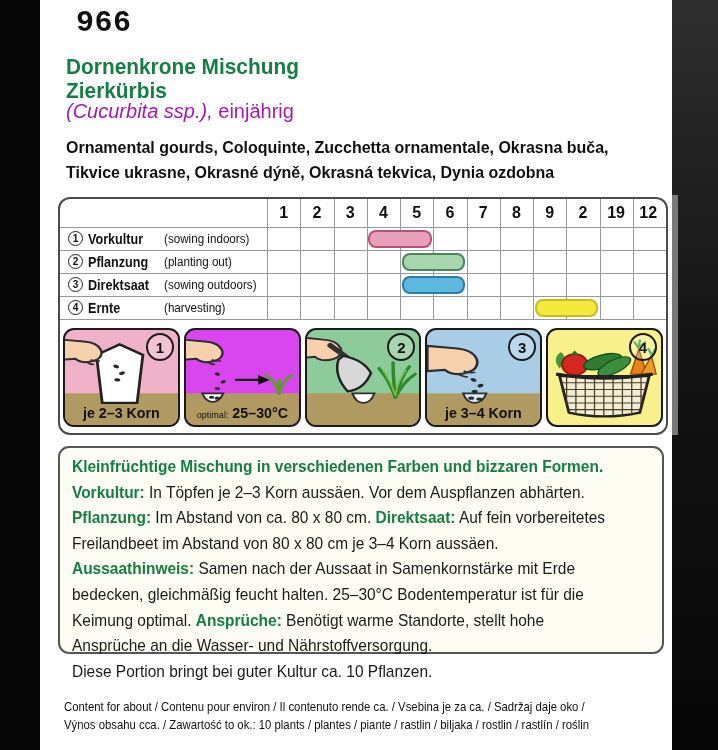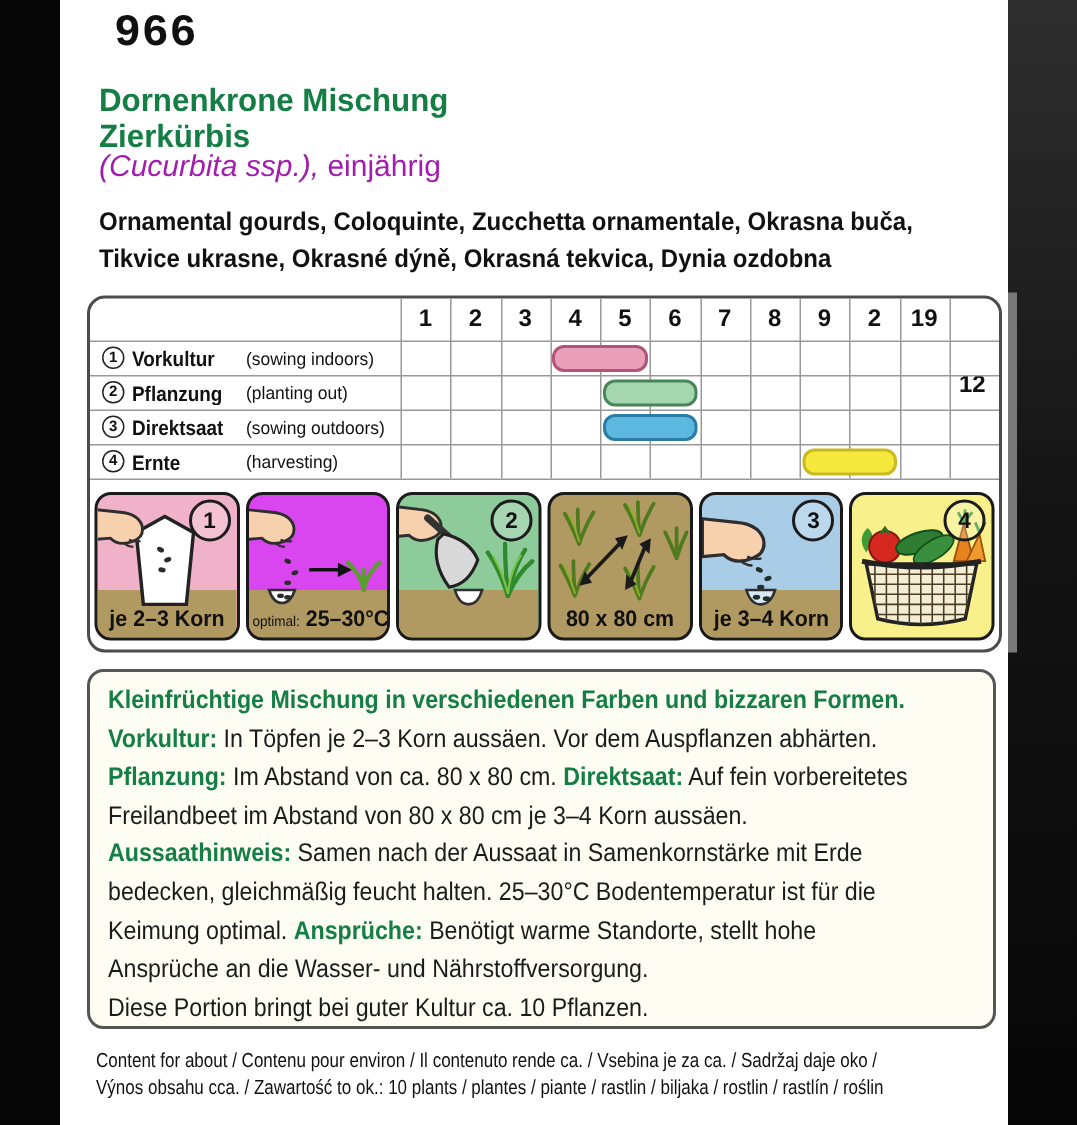--- a/index.html
+++ b/index.html
@@ -36,21 +36,21 @@
   .tiles{position:absolute;left:3px;top:129px;width:600px;height:99px;display:flex;gap:4px;}
   .tile{position:relative;flex:1;border:2.2px solid #1a1a1a;border-radius:11px;overflow:hidden;}
   .tile svg{position:absolute;left:0;top:0;width:100%;height:100%;}
   .badge{position:absolute;top:3px;right:4px;width:24px;height:24px;border:2px solid #1c1c1c;
          border-radius:50%;display:flex;align-items:center;justify-content:center;
          font-weight:bold;font-size:15px;background:rgba(255,255,255,.22);}
   .tlabel{position:absolute;left:0;right:0;bottom:4px;text-align:center;font-weight:bold;
           font-size:15px;white-space:nowrap;transform:scaleX(.95);transform-origin:center bottom;}
   .opt{font-weight:400;font-size:9.5px;}
   
-  .descbox{position:absolute;left:58px;top:446px;width:606px;height:240px;border:2px solid #555;
+  .descbox{position:absolute;left:58px;top:446px;width:606px;height:208px;border:2px solid #555;
            border-radius:11px;background:#fdfdf4;padding:6px 12px;box-sizing:border-box;}
   .dline{font-size:17px;line-height:25.6px;white-space:nowrap;color:#1b1b1b;
          transform:scaleX(.91);transform-origin:left top;}
   .dline .g{color:#147e44;font-weight:bold;}
   .fine{position:absolute;left:64px;top:698px;font-size:13.5px;line-height:17.5px;
         white-space:nowrap;transform:scaleX(.84);transform-origin:left top;}
 </style>
 </head>
 <body>
 
@@ -78,21 +78,21 @@
       <div class="mcell" style="left: 240.25px; width: 33.25px;">2</div>
       <div class="mcell" style="left: 273.5px; width: 33.25px;">3</div>
       <div class="mcell" style="left: 306.75px; width: 33.25px;">4</div>
       <div class="mcell" style="left: 340px; width: 33.25px;">5</div>
       <div class="mcell" style="left: 373.25px; width: 33.25px;">6</div>
       <div class="mcell" style="left: 406.5px; width: 33.25px;">7</div>
       <div class="mcell" style="left: 439.75px; width: 33.25px;">8</div>
       <div class="mcell" style="left: 473px; width: 33.25px;">9</div>
       <div class="mcell" style="left: 506.25px; width: 33.25px;">2</div>
       <div class="mcell" style="left: 539.5px; width: 33.25px;">19</div>
-      <div class="mcell" style="left: 572.75px; width: 31px; margin-top: 44px;">12</div>
+      <div class="mcell" style="left: 572.75px; width: 31px;">12</div>
       <div class="vline" style="left: 207px; height: 120px;"></div>
       <div class="vline" style="left: 240.25px; height: 120px;"></div>
       <div class="vline" style="left: 273.5px; height: 120px;"></div>
       <div class="vline" style="left: 306.75px; height: 120px;"></div>
       <div class="vline" style="left: 340px; height: 120px;"></div>
       <div class="vline" style="left: 373.25px; height: 120px;"></div>
       <div class="vline" style="left: 406.5px; height: 120px;"></div>
       <div class="vline" style="left: 439.75px; height: 120px;"></div>
       <div class="vline" style="left: 473px; height: 120px;"></div>
       <div class="vline" style="left: 506.25px; height: 120px;"></div>
@@ -195,45 +195,20 @@
           </g>
           <g stroke="#7cc244" stroke-width="1.5">
             <path d="M76 68 C72 54 69 48 66 43"></path>
             <path d="M76 68 C78 54 81 48 85 42"></path>
           </g>
         </g>
       </svg>
       <div class="badge">2</div>
     </div>
 
-    <div class="tile" style="background: rgb(177, 154, 98);">
-      <svg viewBox="0 0 97 99" preserveAspectRatio="none">
-        <g fill="none" stroke-linecap="round">
-          <g stroke="#4f7a1e" stroke-width="2.6">
-            <path d="M20 34 C15 22 13 18 10 13 M20 34 C19 20 19 16 19 10 M20 34 C24 22 27 17 30 12"></path>
-            <path d="M62 28 C57 16 55 12 52 7 M62 28 C61 14 61 10 61 5 M62 28 C66 16 69 11 72 6"></path>
-            <path d="M17 70 C12 58 10 54 7 49 M17 70 C16 56 16 52 16 46 M17 70 C21 58 24 53 27 48"></path>
-            <path d="M62 72 C57 60 55 56 52 51 M62 72 C61 58 61 54 61 48 M62 72 C66 60 69 55 72 50"></path>
-            <path d="M88 44 C84 34 82 30 80 26 M88 44 C88 32 88 28 88 23 M88 44 C91 34 93 30 95 26"></path>
-          </g>
-          <g stroke="#8fae2f" stroke-width="1.4">
-            <path d="M20 32 C17 22 15 18 13 14 M62 26 C59 16 57 12 55 8 M17 68 C14 58 12 54 10 50 M62 70 C59 60 57 56 55 52"></path>
-          </g>
-        </g>
-        <g>
-          <path d="M25 58 L49 33" stroke="#1a1a1a" stroke-width="2.6"></path>
-          <path d="M45 30 L54 28 L50 38 Z" fill="#1a1a1a"></path>
-          <path d="M29 61 L20 63 L24 53 Z" fill="#1a1a1a"></path>
-          <path d="M56 60 L66 36" stroke="#1a1a1a" stroke-width="2.6"></path>
-          <path d="M62 34 L70 30 L69 41 Z" fill="#1a1a1a"></path>
-          <path d="M60 62 L52 66 L53 55 Z" fill="#1a1a1a"></path>
-        </g>
-      </svg>
-      <div class="tlabel">80 x 80 cm</div>
-    </div>
 
     <div class="tile" style="background: rgb(169, 205, 231);">
       <svg viewBox="0 0 97 99" preserveAspectRatio="none">
         <rect x="0" y="66" width="97" height="33" fill="#b19a62"></rect>
         <path d="M31 66 q3 10 10 10 q7 0 10 -10 Z" fill="#d9e9f4" stroke="#2e2e2e" stroke-width="1.8"></path>
         <g transform="translate(4,4) scale(1.25)">
           <path d="M-3 10 L16 12 Q28 13 31 21 Q33 29 25 32 Q15 36 9 30 L-3 31 Z" fill="#f7d0ad" stroke="#2e2e2e" stroke-width="1.8"></path>
           <path d="M22 31 q4 2 8 1 M18 33 q3 3 7 3" fill="none" stroke="#2e2e2e" stroke-width="1.3"></path>
         </g>
         <g fill="#22302b">

